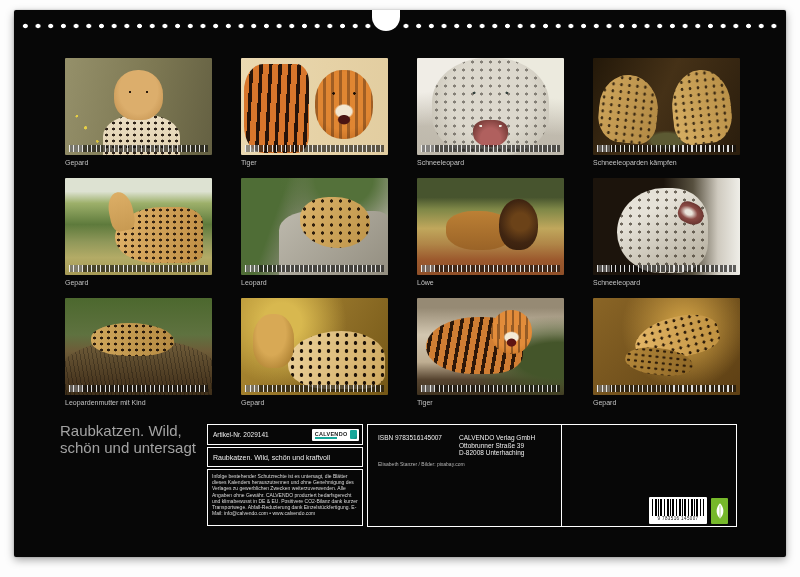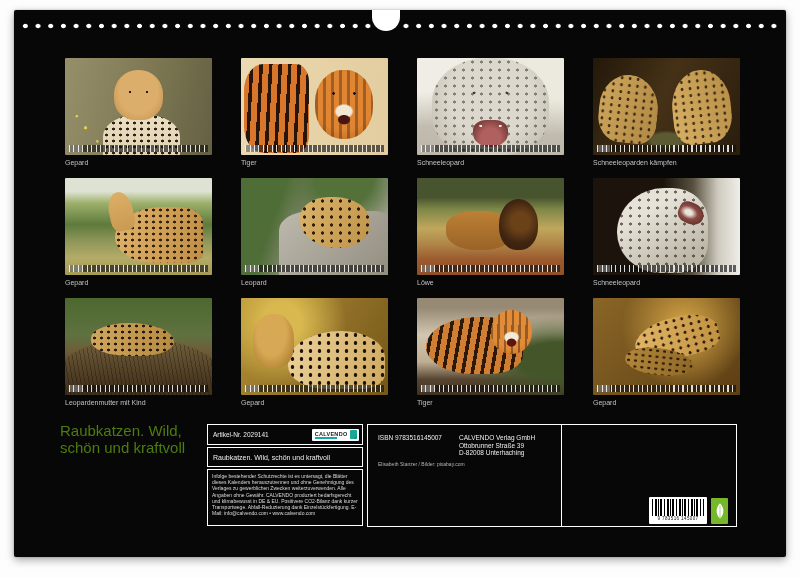--- a/index.html
+++ b/index.html
@@ -133,21 +133,21 @@
     radial-gradient(circle at 62% 30%,#c2953f 0 12%,transparent 55%),
     linear-gradient(135deg,#8a6526,#6e4e1b 60%,#5d3f14);}
   .t12 .fx{left:28%;top:20%;width:58%;height:42%;border-radius:60% 55% 35% 45%;transform:rotate(-14deg);
     background-image:radial-gradient(circle 1.5px,rgba(25,12,2,.9) 1.3px,transparent 1.8px),
       linear-gradient(100deg,#e4b768,#bf9140);background-size:8px 7px,100% 100%;}
   .t12 .fx2{left:22%;top:52%;width:46%;height:28%;border-radius:50% 55% 45% 50%;transform:rotate(6deg);
     background-image:radial-gradient(circle 1.3px,rgba(25,12,2,.85) 1.1px,transparent 1.6px),
       linear-gradient(100deg,#b3873a,#8f6827);background-size:7px 6px,100% 100%;}
 
   
-  .back-title{position:absolute;left:46px;top:412px;font-size:15px;line-height:17px;color:#4d7c0f;}
+  .back-title{position:absolute;left:46px;top:412px;font-size:15px;line-height:17px;color:#a3a3a3;}
   .boxA,.boxB,.boxC{position:absolute;left:193px;width:156px;border:1px solid #fff;color:#efefef;}
   .boxA{top:414px;height:21px;display:flex;align-items:center;justify-content:space-between;padding:0 3px 0 5px;}
   .boxA .art{font-size:6.5px;}
   .logo-chip{display:flex;align-items:center;gap:2px;background:#fff;border-radius:1px;padding:1.5px 2.5px;}
   .logo-text-wrap{display:flex;flex-direction:column;align-items:flex-start;}
   .logo-text{font-size:5.5px;font-weight:bold;color:#1a1a1a;letter-spacing:.3px;line-height:6px;}
   .logo-tag{width:22px;height:1.5px;background:#18a79a;margin-top:.5px;}
   .logo-mark{width:7px;height:9px;background:linear-gradient(135deg,#18a79a 70%,#0e7d73);border-radius:1px;}
   .boxB{top:437px;height:20px;display:flex;align-items:center;padding:0 5px;font-size:7px;}
   .boxC{top:459px;height:57px;padding:3px 4px;font-size:5px;line-height:6.2px;color:#dcdcdc;}
@@ -254,21 +254,21 @@
       <div class="ph t12">
           <i class="fx"></i>
           <i class="fx2"></i>
         </div>
       <div class="cap">Gepard</div>
     </div>
   </div>
 
   <div class="back-title">
     <div>Raubkatzen. Wild,</div>
-    <div>schön und kraftvoll</div>
+    <div>schön und untersagt</div>
   </div>
 
   <div class="boxA">
     <span class="art">Artikel-Nr. 2029141</span>
     <span class="logo-chip">
       <span class="logo-text-wrap">
         <span class="logo-text">CALVENDO</span>
         <span class="logo-tag"></span>
       </span>
       <span class="logo-mark"></span>

